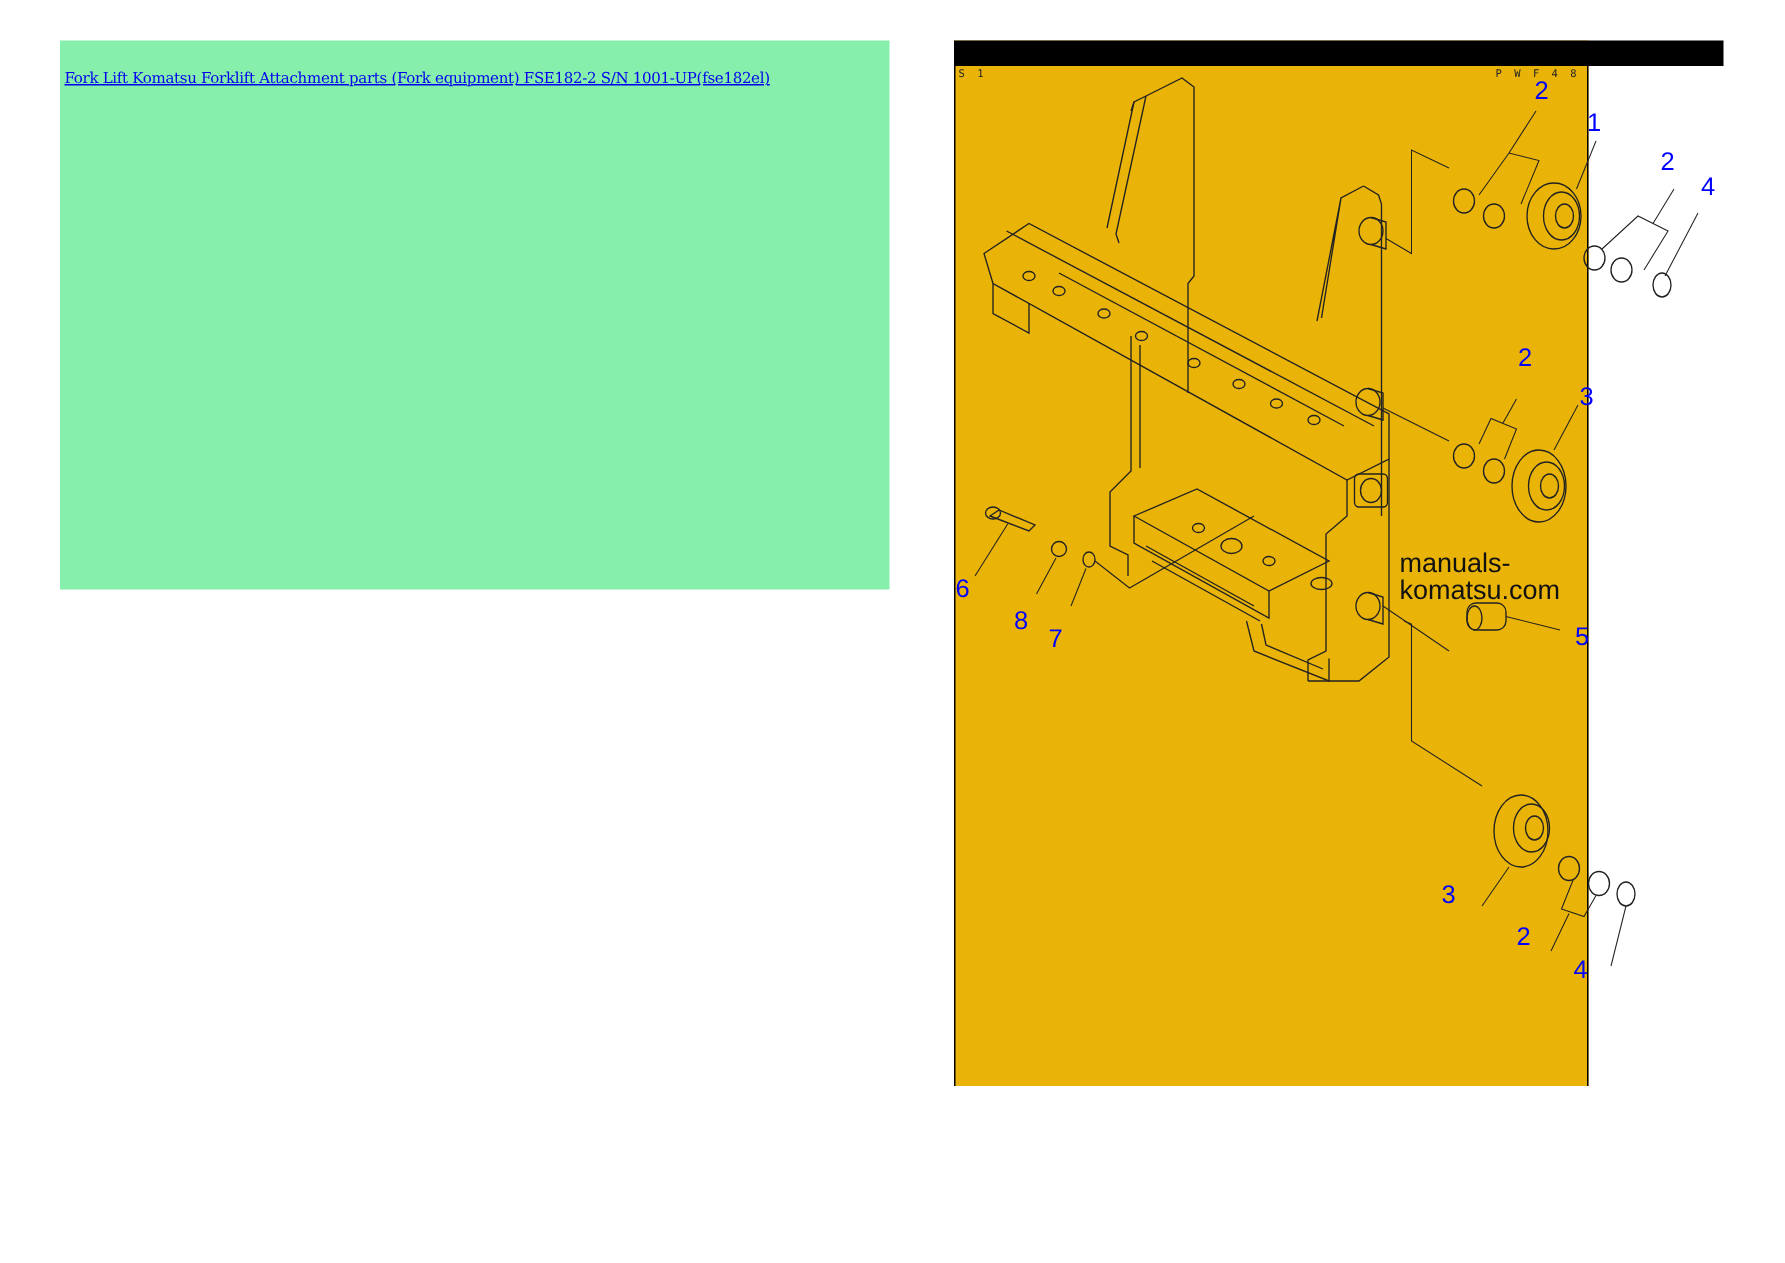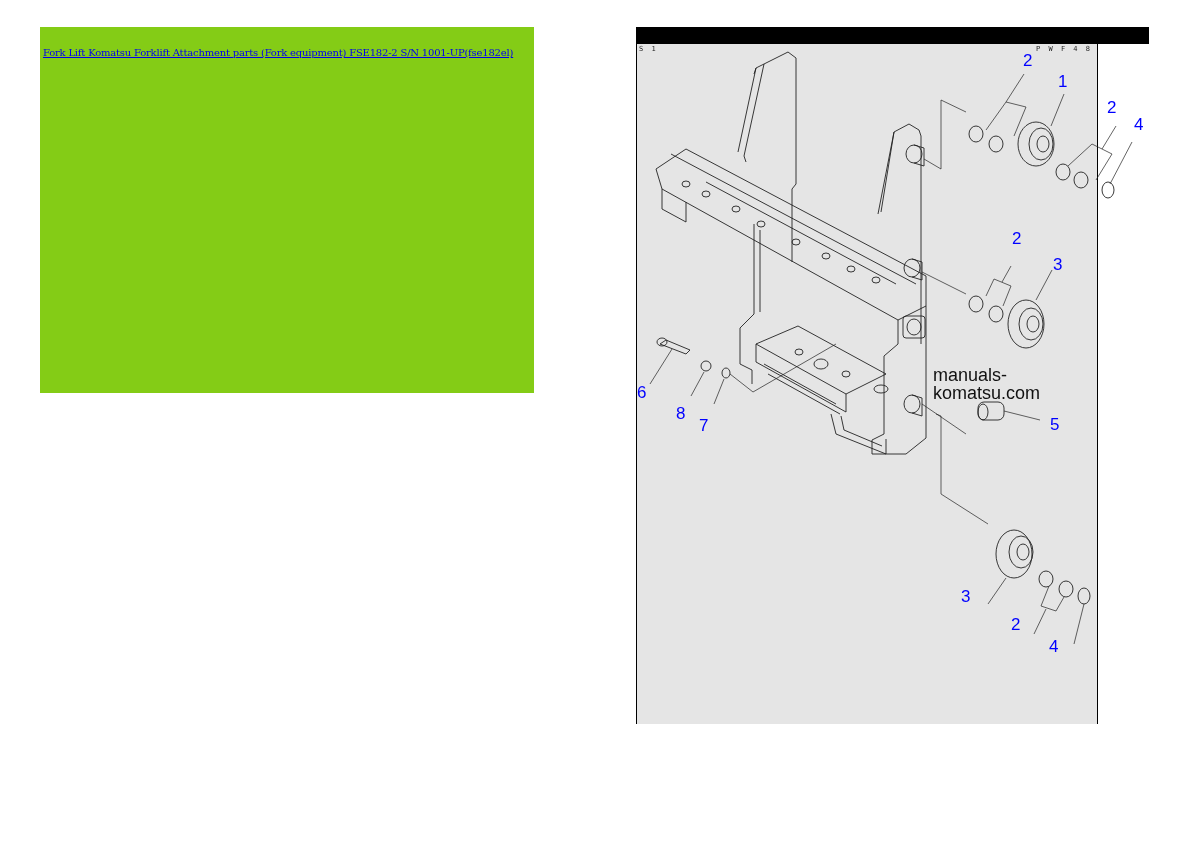--- a/index.html
+++ b/index.html
@@ -1,19 +1,19 @@
 <!DOCTYPE html>
 <html><head>
 <meta charset="utf-8">
 <style>
   html, body { margin:0; padding:0; background:#ffffff; }
   body { width:1190px; height:842px; position:relative; overflow:hidden; font-family:"Liberation Sans", sans-serif; }
-  .left-panel { position:absolute; left:40px; top:27px; width:494px; height:366px; background:#84cc16; }
+  .left-panel { position:absolute; left:40px; top:27px; width:553px; height:366px; background:#86efac; }
   .title-link { position:absolute; left:3px; top:20px; font-family:"DejaVu Serif", serif; font-size:10px; color:#0000ee; text-decoration:underline; letter-spacing:-0.2px; white-space:nowrap; cursor:pointer; }
-  .diagram-panel { position:absolute; left:636px; top:27px; width:462px; height:697px; background:#e5e5e5; }
+  .diagram-panel { position:absolute; left:636px; top:27px; width:423px; height:697px; background:#eab308; }
   .diagram-topbar { position:absolute; left:0; top:0; width:513px; height:17px; background:#000000; }
   .border-left { position:absolute; left:0; top:17px; width:1px; height:680px; background:#000; }
   .border-right { position:absolute; right:0; top:17px; width:1px; height:680px; background:#000; }
   .corner-code { position:absolute; top:18px; font-family:"DejaVu Sans Mono", monospace; font-size:7px; color:#222; letter-spacing:2px; }
   .code-left { left:3px; }
   .code-right { right:6px; }
   svg.drawing { position:absolute; left:0; top:17px; }
   .callout { position:absolute; font-family:"Liberation Sans", sans-serif; font-size:17px; color:#0000ff; line-height:1; }
   .watermark { position:absolute; font-family:"Liberation Sans", sans-serif; font-size:18px; color:#111; line-height:1;margin-left:42px; }
 </style>

